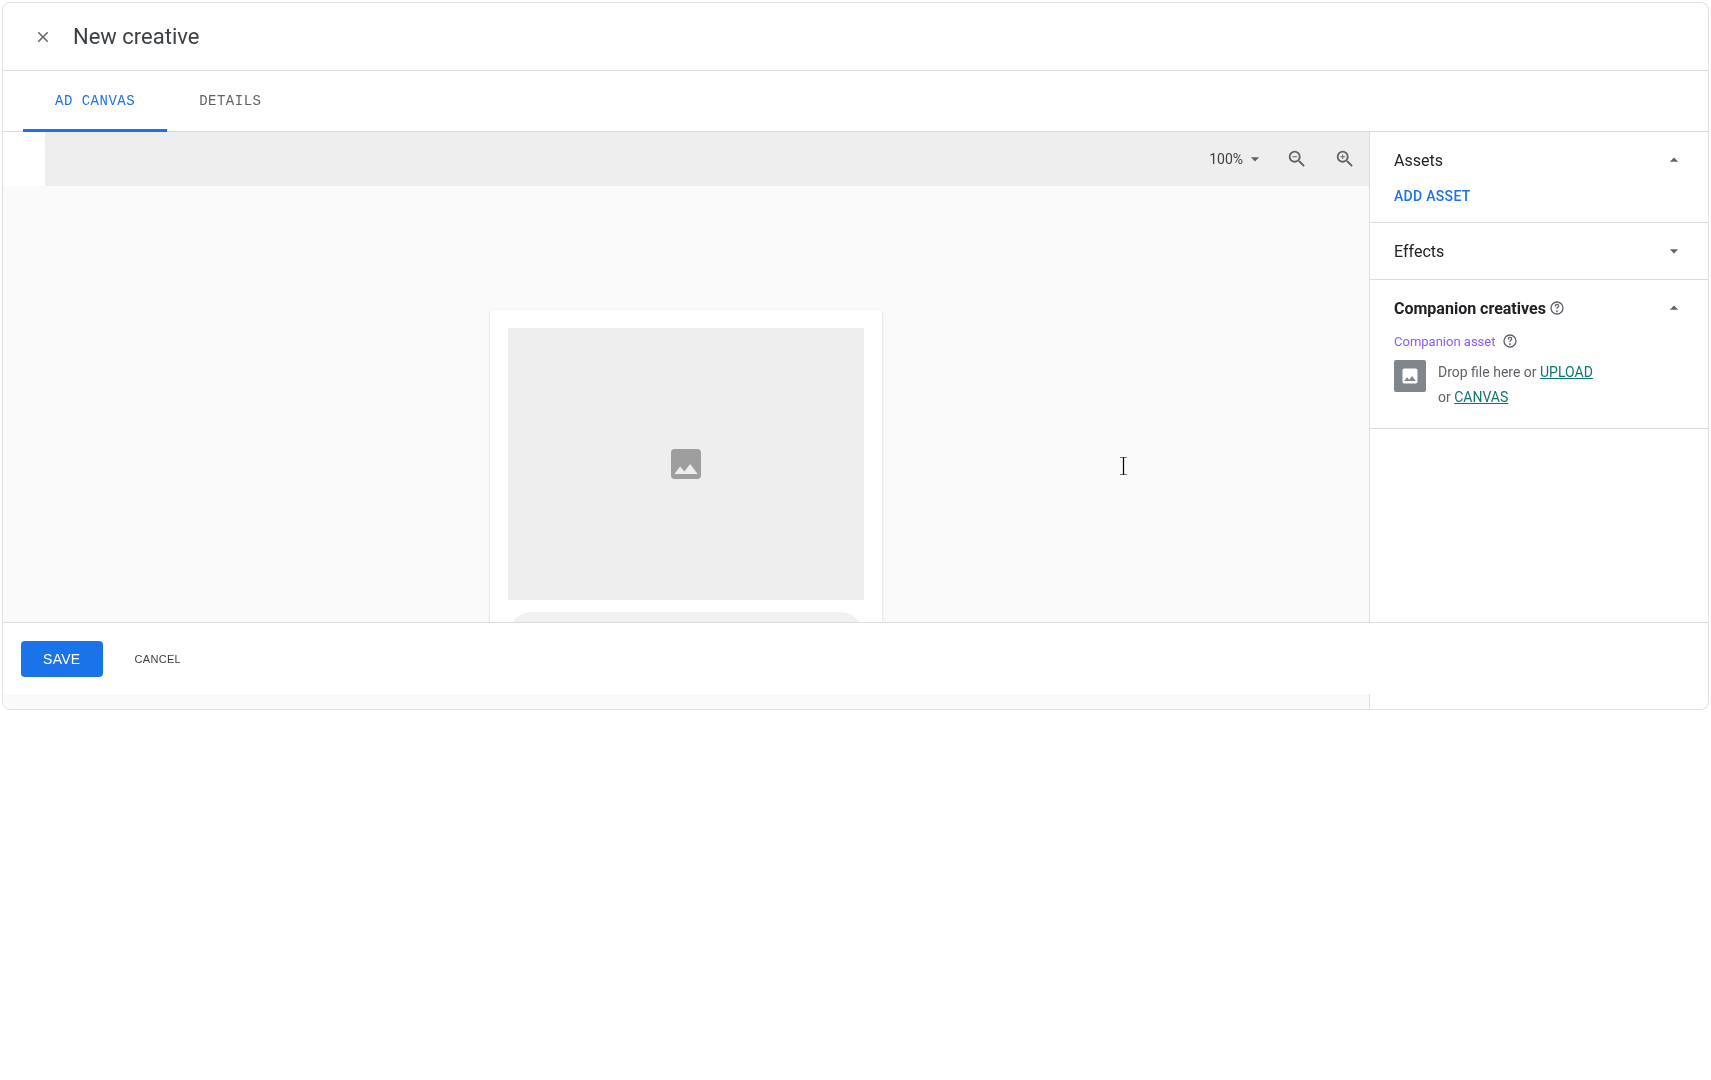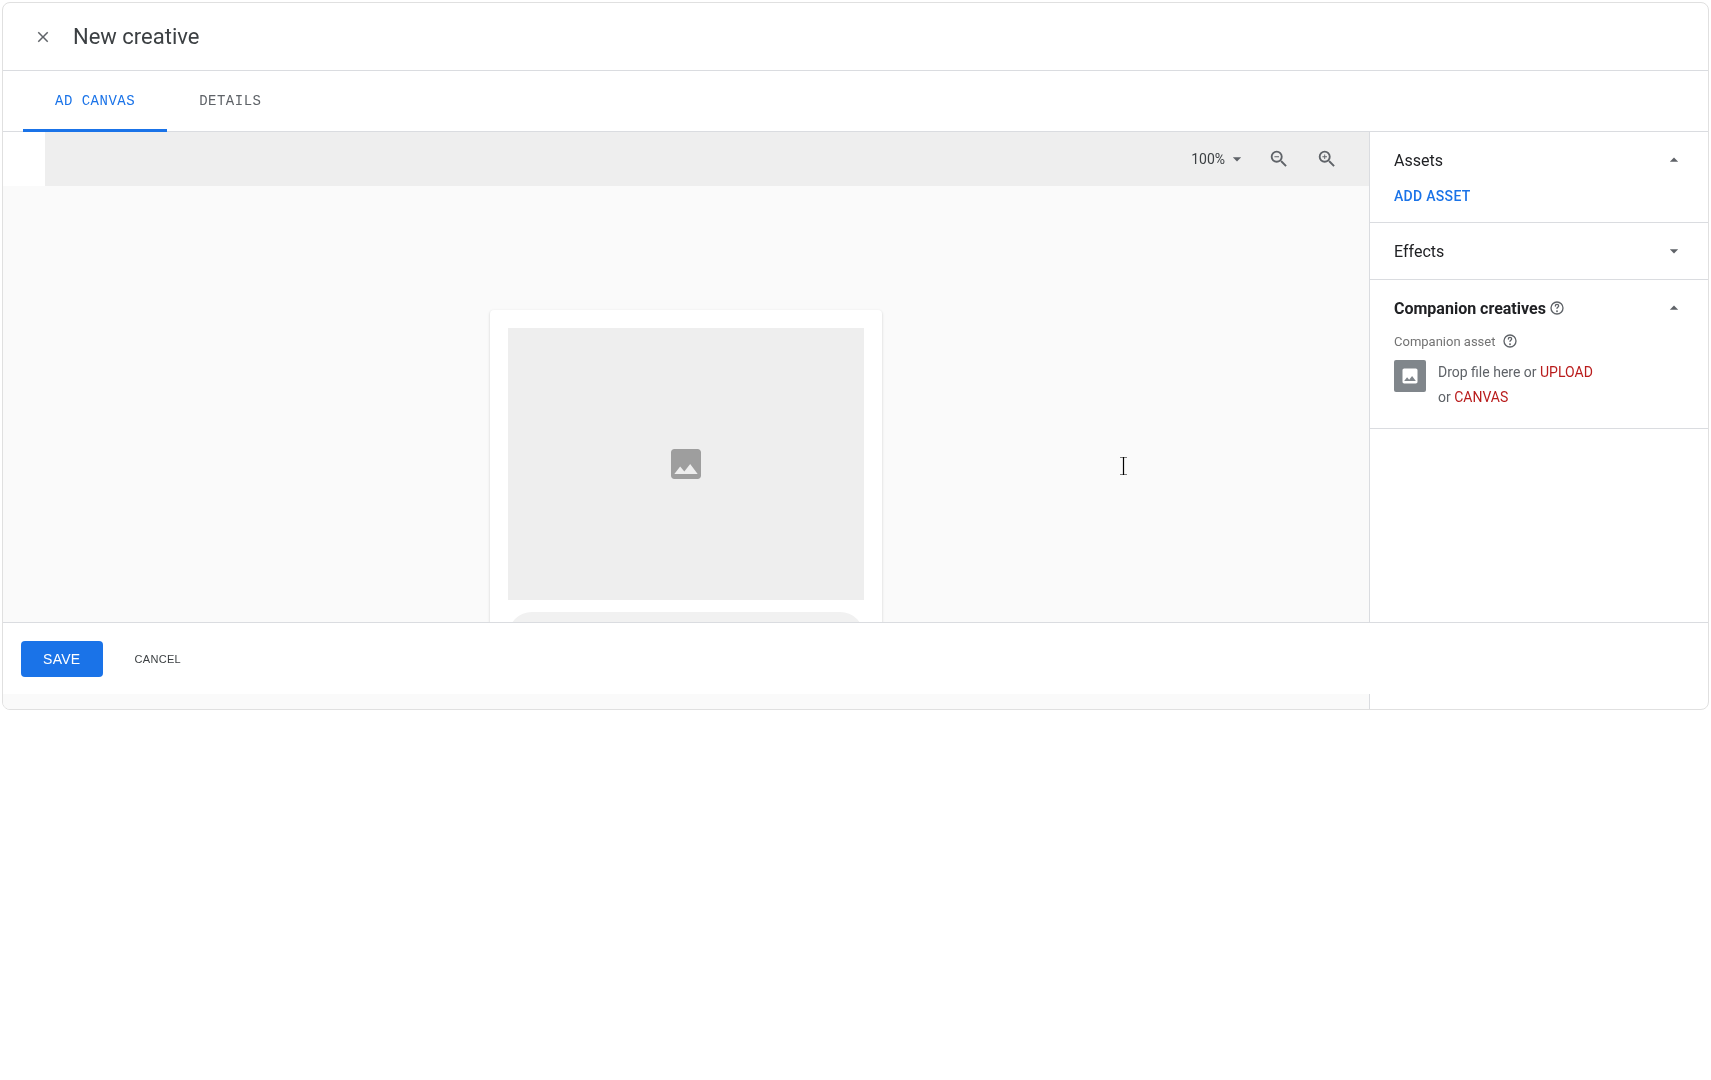--- a/index.html
+++ b/index.html
@@ -13,21 +13,21 @@
     
     .tabs-holder { border-bottom: 1px solid #dadce0; }
     .tabs { display: flex; padding-left: 20px; height: 60px; }
     .tab { padding: 0 32px; display: flex; align-items: center; font-size: 14px; font-weight: 500; letter-spacing: 0.5px; color: #5f6368; cursor: pointer; position: relative; font-family: Liberation Mono, monospace; }
     .tab.active { color: #1a73e8; }
     .tab.active::after { content: ''; position: absolute; bottom: -1px; left: 0; right: 0; height: 3px; background: #1a73e8; }
     
     
     .main { display: flex; height: 670px; }
     .canvas-area { flex: 1; display: flex; flex-direction: column; border-right: 1px solid #dadce0; }
-    .canvas-toolbar { height: 54px; background: #eeeeee; display: flex; align-items: center; justify-content: flex-end; padding-right: 22px; gap: 8px; margin-left: 42px; }
+    .canvas-toolbar { height: 54px; background: #eeeeee; display: flex; align-items: center; justify-content: flex-end; padding-right: 4px; gap: 8px; margin-left: 42px; }
     .zoom-label { font-size: 14px; color: #3c4043; margin-right: 2px; }
     .icon-btn { width: 40px; height: 40px; display: flex; align-items: center; justify-content: center; color: #5f6368; cursor: pointer; }
     .dropdown-btn { display: flex; align-items: center; padding: 0 4px; cursor: pointer; }
     
     .canvas-body { flex: 1; background: #fafafa; display: flex; align-items: center; justify-content: center; position: relative; }
     .preview-card { width: 392px; background: #fff; border-radius: 4px; box-shadow: 0 1px 3px rgba(60,64,67,0.15), 0 1px 2px rgba(60,64,67,0.1); padding: 18px; }
     .preview-img { width: 100%; height: 272px; background: #eeeeee; display: flex; align-items: center; justify-content: center; }
     .preview-controls { margin-top: 12px; height: 48px; background: #f1f1f1; border-radius: 24px; display: flex; align-items: center; padding: 0 14px; gap: 10px; }
     .preview-time { font-size: 14px; color: #5f6368; }
     .preview-progress { flex: 1; height: 4px; background: #c4c4c4; border-radius: 2px; }
@@ -36,25 +36,25 @@
     
     .right-panel { width: 338px; padding: 0; overflow-y: auto; }
     .panel-section { padding: 18px 24px; border-bottom: 1px solid #dadce0; }
     .panel-header { display: flex; align-items: center; justify-content: space-between; font-size: 16px; color: #202124; cursor: pointer; }
     .panel-header .flex-label { display: flex; align-items: center; gap: 2px; font-weight: bold; }
     .add-asset { margin-top: 18px; font-size: 14px; font-weight: 500; color: #1a73e8; letter-spacing: 0.3px; cursor: pointer; }
     .url-field { margin-top: 28px; display: flex; align-items: center; gap: 10px; border-bottom: 1px solid #80868b; padding-bottom: 6px; }
     .url-field input { border: none; outline: none; flex: 1; font-size: 14px; color: #5f6368; background: transparent; }
     .url-field input::placeholder { color: #5f6368; }
     .help-icon { width: 18px; height: 18px; color: #5f6368; display: inline-flex; align-items: center; justify-content: center; }
-    .companion-label { margin-top: 14px; font-size: 13px; color: #737373; display: flex; align-items: center; gap: 6px; }
+    .companion-label { margin-top: 14px; font-size: 13px; color: #8b5cf6; display: flex; align-items: center; gap: 6px; }
     .drop-zone { margin-top: 10px; display: flex; align-items: flex-start; gap: 12px; }
     .drop-thumb { width: 32px; height: 32px; background: #80868b; border-radius: 2px; display: flex; align-items: center; justify-content: center; }
     .drop-text { font-size: 14px; color: #5f6368; line-height: 1.8; }
-    .drop-text .link { color: #b91c1c; cursor: pointer; }
+    .drop-text .link { color: #0f766e; cursor: pointer; text-decoration: underline; }
     
     
     .timeline-area { border-top: 1px solid #dadce0; width: 1039px; }
     .timeline-controls { height: 48px; display: flex; align-items: center; padding: 0 12px; gap: 10px; background:#f7f7f7; }
     .timeline-time { font-size: 14px; color: #3c4043; margin-left:4px; }
     .timeline-ruler { display: flex; height: 30px; border-top: 1px solid #dadce0; }
     .assets-col { width: 87px; border-right: 1px solid #dadce0; display: flex; align-items: center; justify-content: center; font-size: 13px; color: #5f6368; height: 60px; }
     .ruler-body { flex: 1; position: relative; height: 60px; }
     .minor-tick { position: absolute; top: 0; width: 1px; height: 8px; background: #bdbdbd; }
     .minor-tick.major { height: 14px; background: #757575; }

